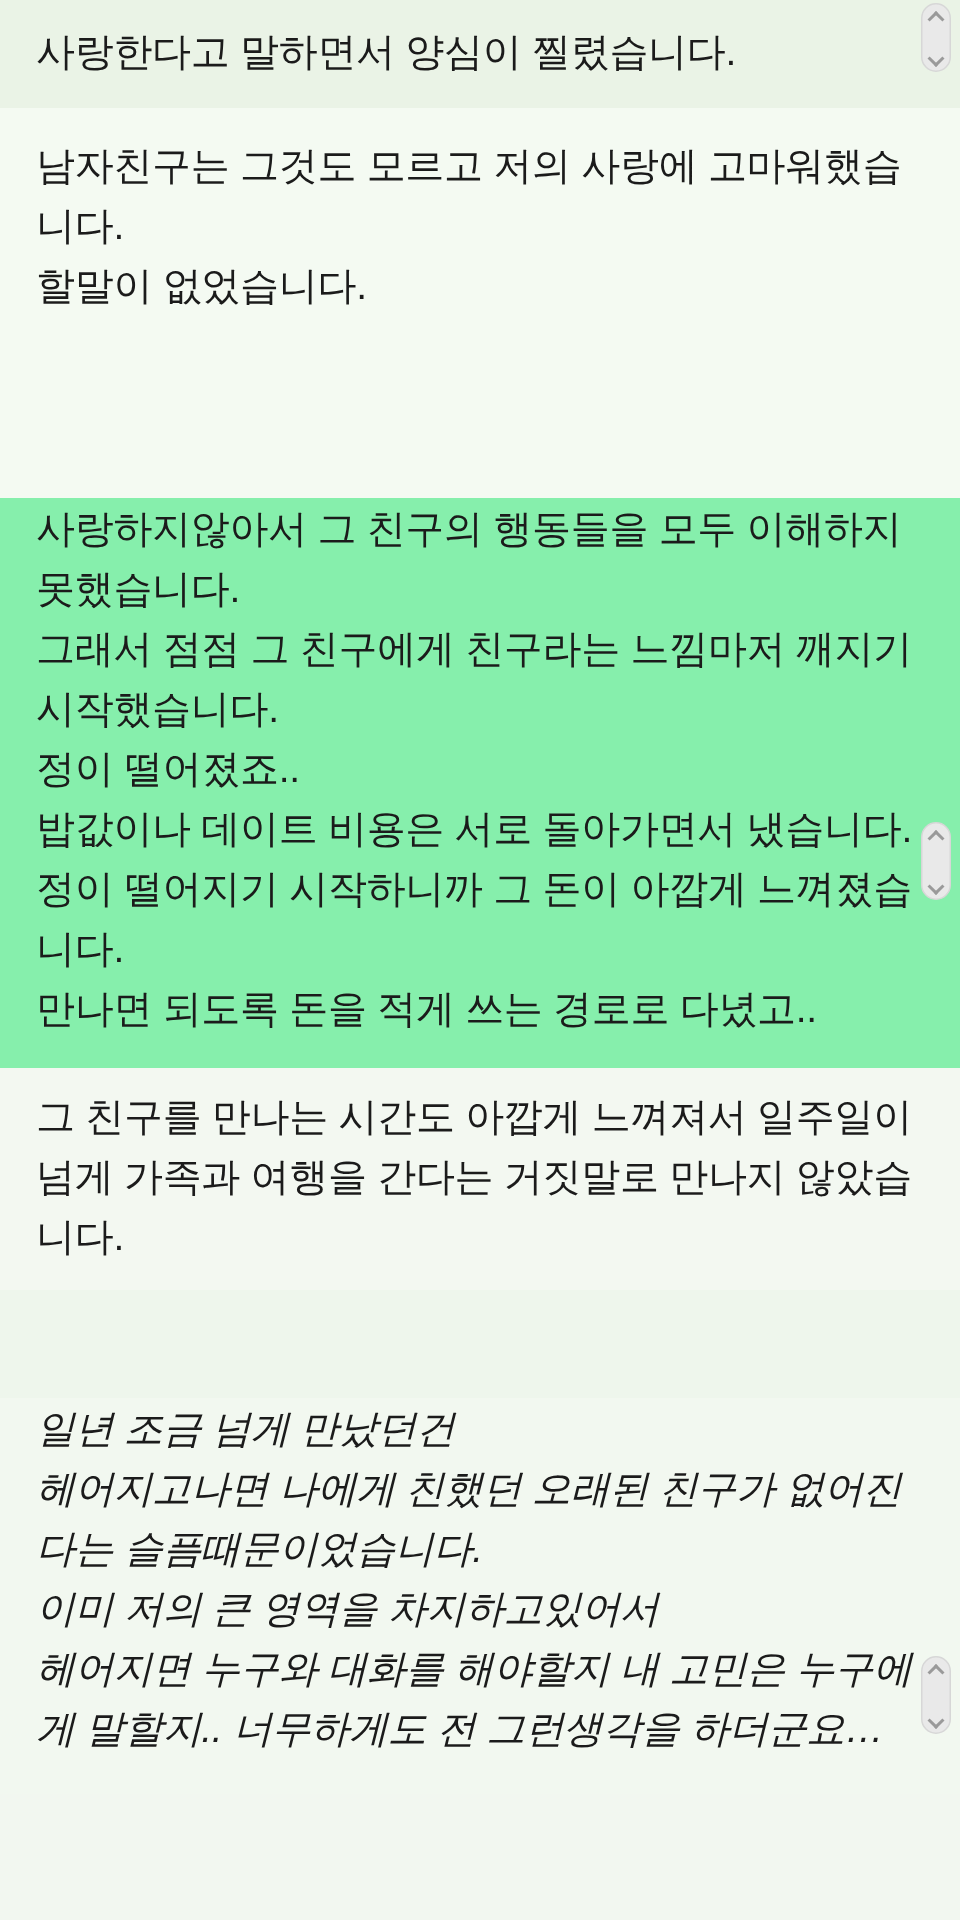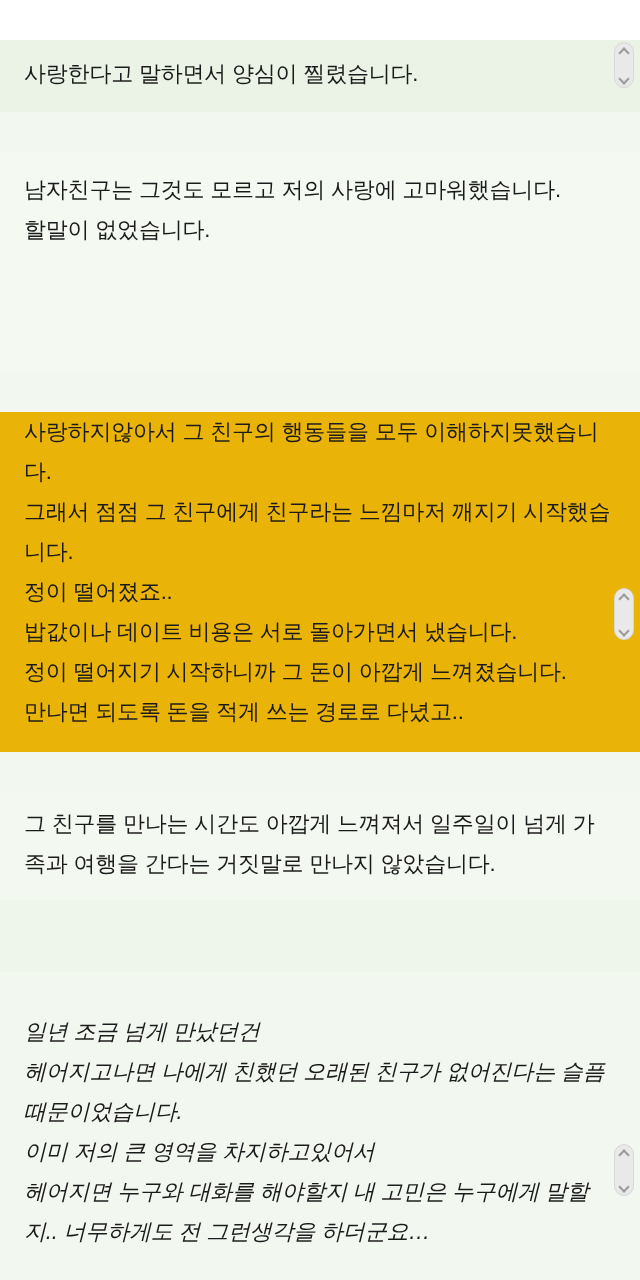--- a/index.html
+++ b/index.html
@@ -18,30 +18,29 @@
     position: relative;
     width: 640px;
     height: 1280px;
     background: #f2f7f0;
     box-sizing: border-box;
   }
   .block {
     box-sizing: border-box;
     padding: 0 24px;
     color: #1b1b1b;
-    font-size: 22px;
+    font-size: 26px;
     line-height: 40px;
     letter-spacing: -0.2px;
     white-space: pre-wrap;
     word-break: break-all;
-    margin-top: 40px;
   }
   .bg-a { background: #eaf3e6; }
   .bg-b { background: #f4faf2; }
-  .bg-c { background: #eab308; }
+  .bg-c { background: #86efac; }
   .bg-d { background: #f3f8f1; }
   .bg-e { background: #eef6ec; }
   .bg-f { background: #f2f8f0; font-style: italic; }
 
   .spacer { width: 100%; }
 
   
   .scroll-pill {
     position: absolute;
     right: 6px;

